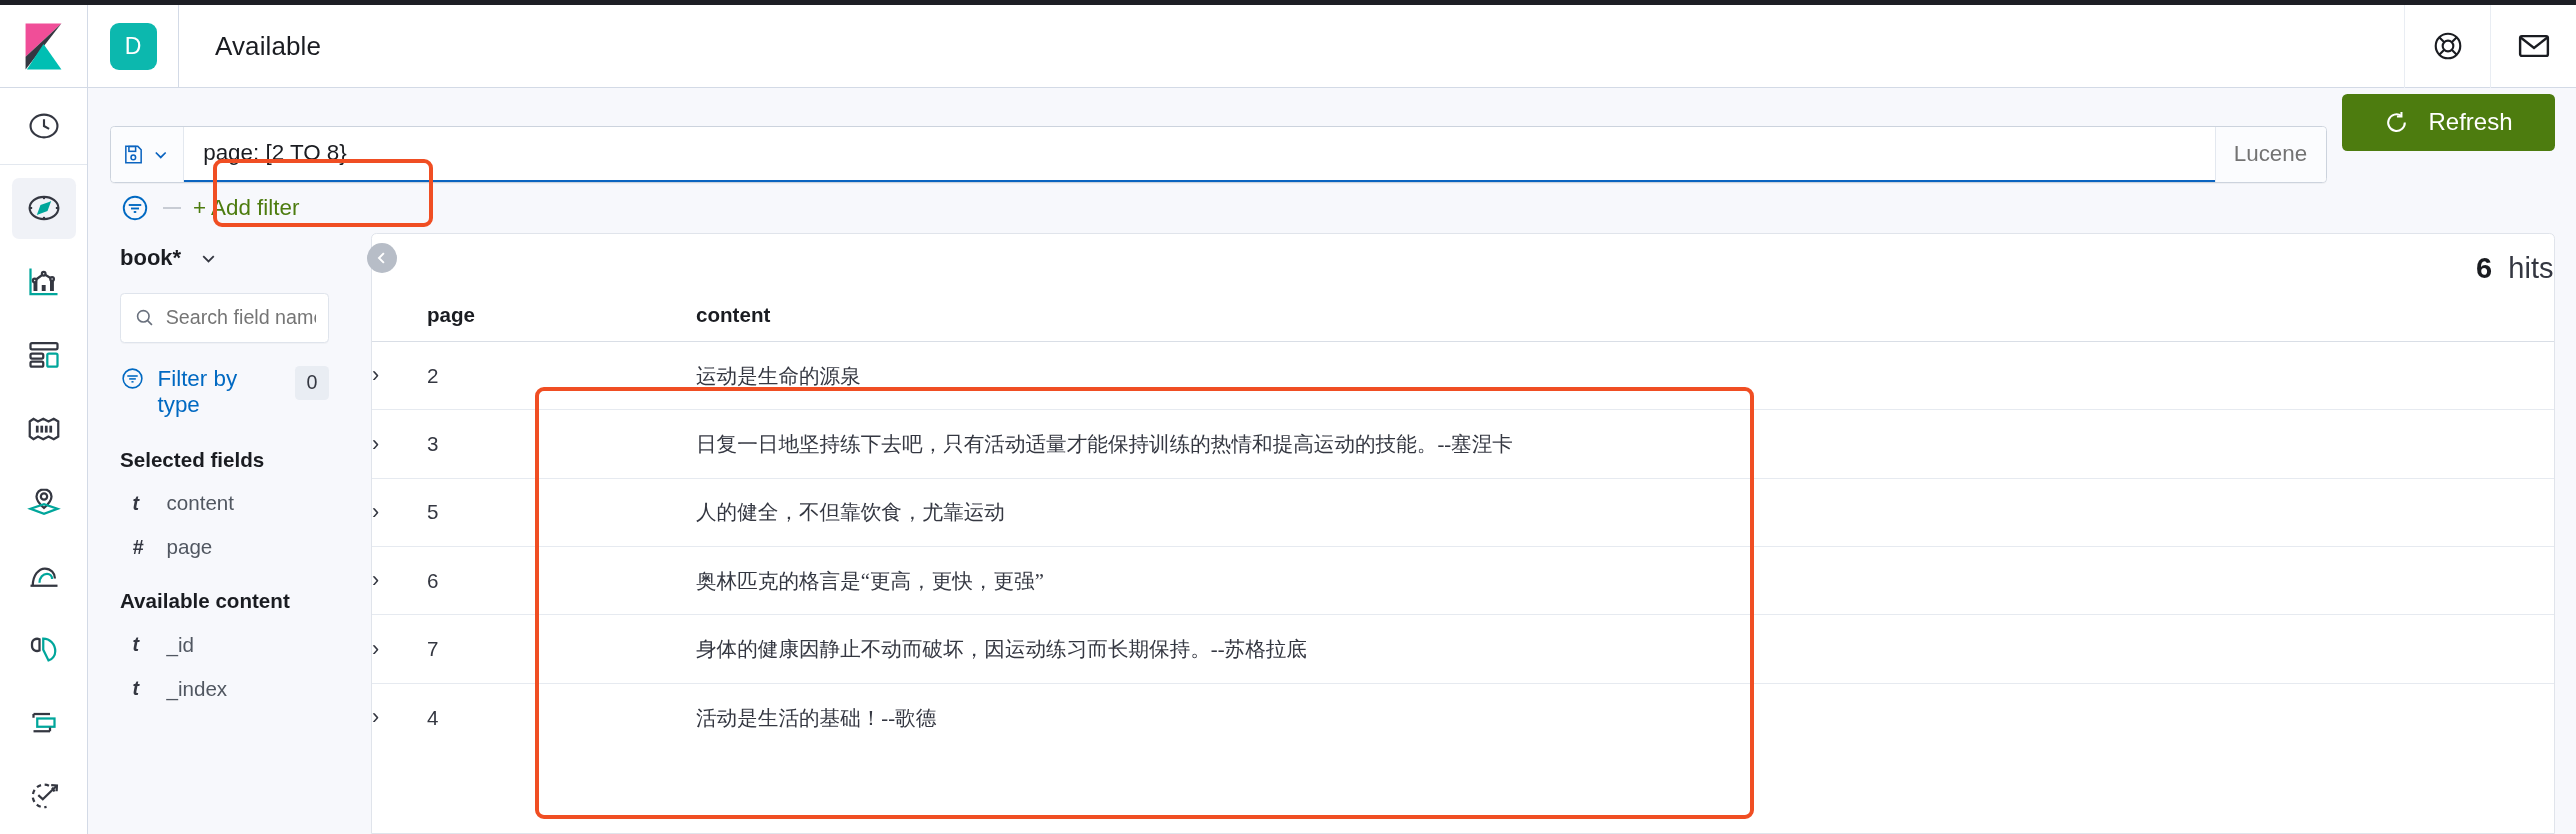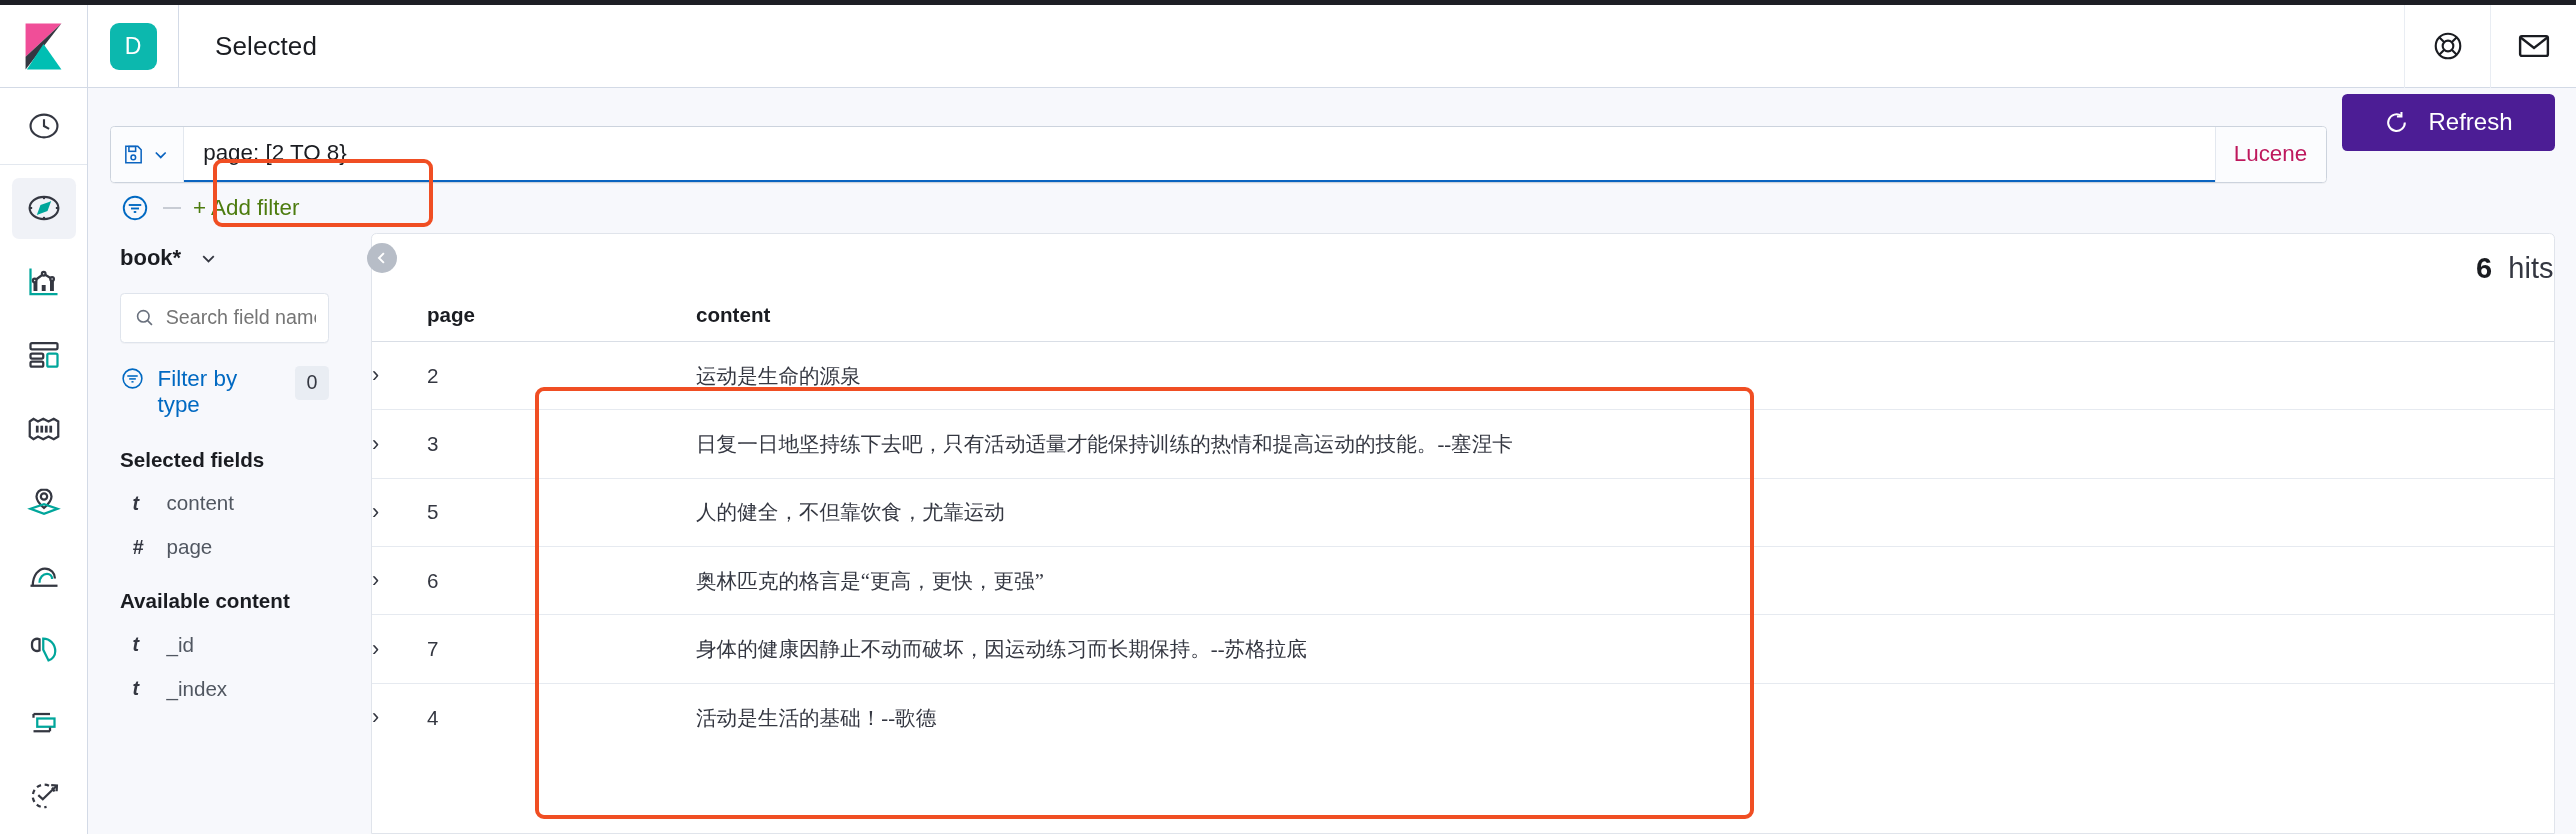--- a/index.html
+++ b/index.html
@@ -88,24 +88,24 @@
     border-bottom: 2.7px solid #0b64c0;
   }
   .qb-input {
     width: 100%; border: 0; outline: 0; background: transparent;
     font-size: 22.4px; color: #1a1c21; padding: 0 19.7px;
     font-family: "Liberation Sans", sans-serif;
   }
   .qb-lang {
     min-width: 111px; display: flex; align-items: center; justify-content: center;
     border-left: 0.9px solid #e3e8ef; background: #fbfcfe;
-    font-size: 22.4px; color: #be185d; padding: 0 18px;
+    font-size: 22.4px; color: #737373; padding: 0 18px;
   }
   .refresh-btn {
-    flex: none; height: 57px; min-width: 213px; border-radius: 5.4px; background: #4c1d95;
+    flex: none; height: 57px; min-width: 213px; border-radius: 5.4px; background: #4d7c0f;
     color: #ffffff; font-size: 24px; display: flex; align-items: center; justify-content: center;
     gap: 18px; border: 0; cursor: pointer; font-family: "Liberation Sans", sans-serif;
   }
 
   
   .filterrow { flex: none; height: 50px; display: flex; align-items: center; padding-left: 32px; gap: 12.5px; }
   .fr-dash { width: 18px; height: 1.8px; background: #c8ccd4; }
   .fr-add { color: #4d7c0f; font-size: 22.4px; text-decoration: none; }
 
   
@@ -186,21 +186,21 @@
     <div class="hdr-logo">
       <svg class="kibana-mark" viewBox="0 0 32 36">
         <path d="M2 0 L30 0 L2 26 Z" fill="#f04e98"></path>
         <path d="M2 26 L30 0 L2 36 Z" fill="#343741"></path>
         <path d="M16 16 L30 36 L3 36 Z" fill="#00bfb3"></path>
       </svg>
     </div>
     <div class="hdr-appbadge">
       <div class="badge-sq">D</div>
     </div>
-    <div class="hdr-title">Selected</div>
+    <div class="hdr-title">Available</div>
     <div class="hdr-right">
       <div class="hdr-icon-cell">
         <svg width="32" height="32" viewBox="0 0 24 24" fill="none" stroke="#1a1c21" stroke-width="1.6">
           <circle cx="12" cy="12" r="9.2"></circle>
           <circle cx="12" cy="12" r="4"></circle>
           <line x1="5.6" y1="5.6" x2="9.2" y2="9.2"></line>
           <line x1="14.8" y1="14.8" x2="18.4" y2="18.4"></line>
           <line x1="18.4" y1="5.6" x2="14.8" y2="9.2"></line>
           <line x1="9.2" y1="14.8" x2="5.6" y2="18.4"></line>
         </svg>

